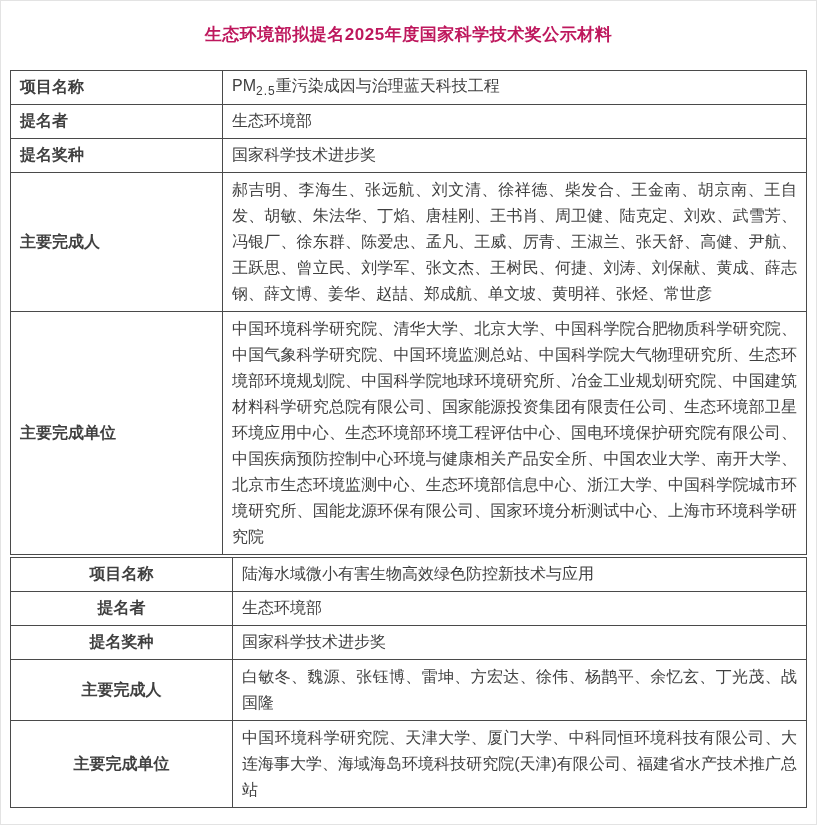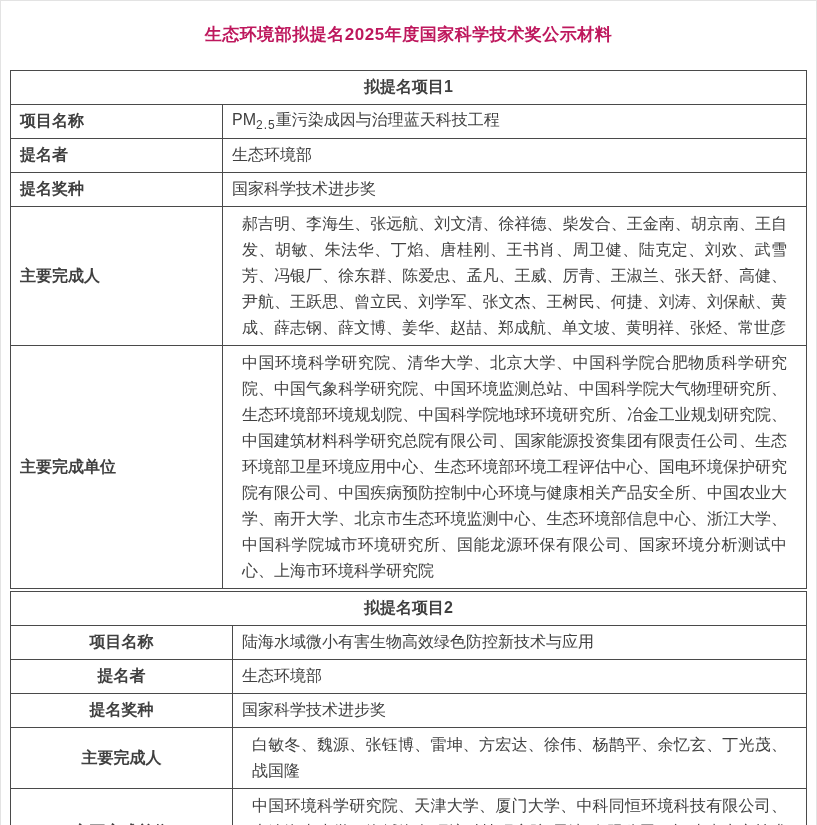--- a/index.html
+++ b/index.html
@@ -64,42 +64,39 @@
     padding: 0 9px;
   }
   td.value-center {
     text-align: left;
     height: 31px;
   }
   td.value-long {
     text-align: justify;
     text-justify: inter-ideograph;
     line-height: 26px;
-    padding: 4px 19px;
+    padding: 4px 9px;
   }
   sub.pm-sub {
     font-size: 12px;
     vertical-align: sub;
     letter-spacing: 1px;
   }
 </style>
 </head>
 <body>
 
 <h1 class="page-title">生态环境部拟提名2025年度国家科学技术奖公示材料</h1>
 
 <table class="nom-table t1">
   <colgroup>
       <col class="label-col-1">
       <col>
     </colgroup>
   <tbody>
-    <tr>
-      <td colspan="2" class="table-title-cell">拟提名项目1</td>
-    </tr>
     <tr>
       <td class="label-cell">项目名称</td>
       <td class="value-cell value-center"><span>PM</span><sub class="pm-sub">2.5</sub><span>重污染成因与治理蓝天科技工程</span></td>
     </tr>
     <tr>
       <td class="label-cell">提名者</td>
       <td class="value-cell value-center">生态环境部</td>
     </tr>
     <tr>
       <td class="label-cell">提名奖种</td>
@@ -116,23 +113,20 @@
   </tbody>
 </table>
 
 <table class="nom-table t2 second">
   <colgroup>
       <col class="label-col-2">
       <col>
     </colgroup>
   <tbody>
     <tr>
-      <td colspan="2" class="table-title-cell">拟提名项目2</td>
-    </tr>
-    <tr>
       <td class="label-cell">项目名称</td>
       <td class="value-cell value-center">陆海水域微小有害生物高效绿色防控新技术与应用</td>
     </tr>
     <tr>
       <td class="label-cell">提名者</td>
       <td class="value-cell value-center">生态环境部</td>
     </tr>
     <tr>
       <td class="label-cell">提名奖种</td>
       <td class="value-cell value-center">国家科学技术进步奖</td>

